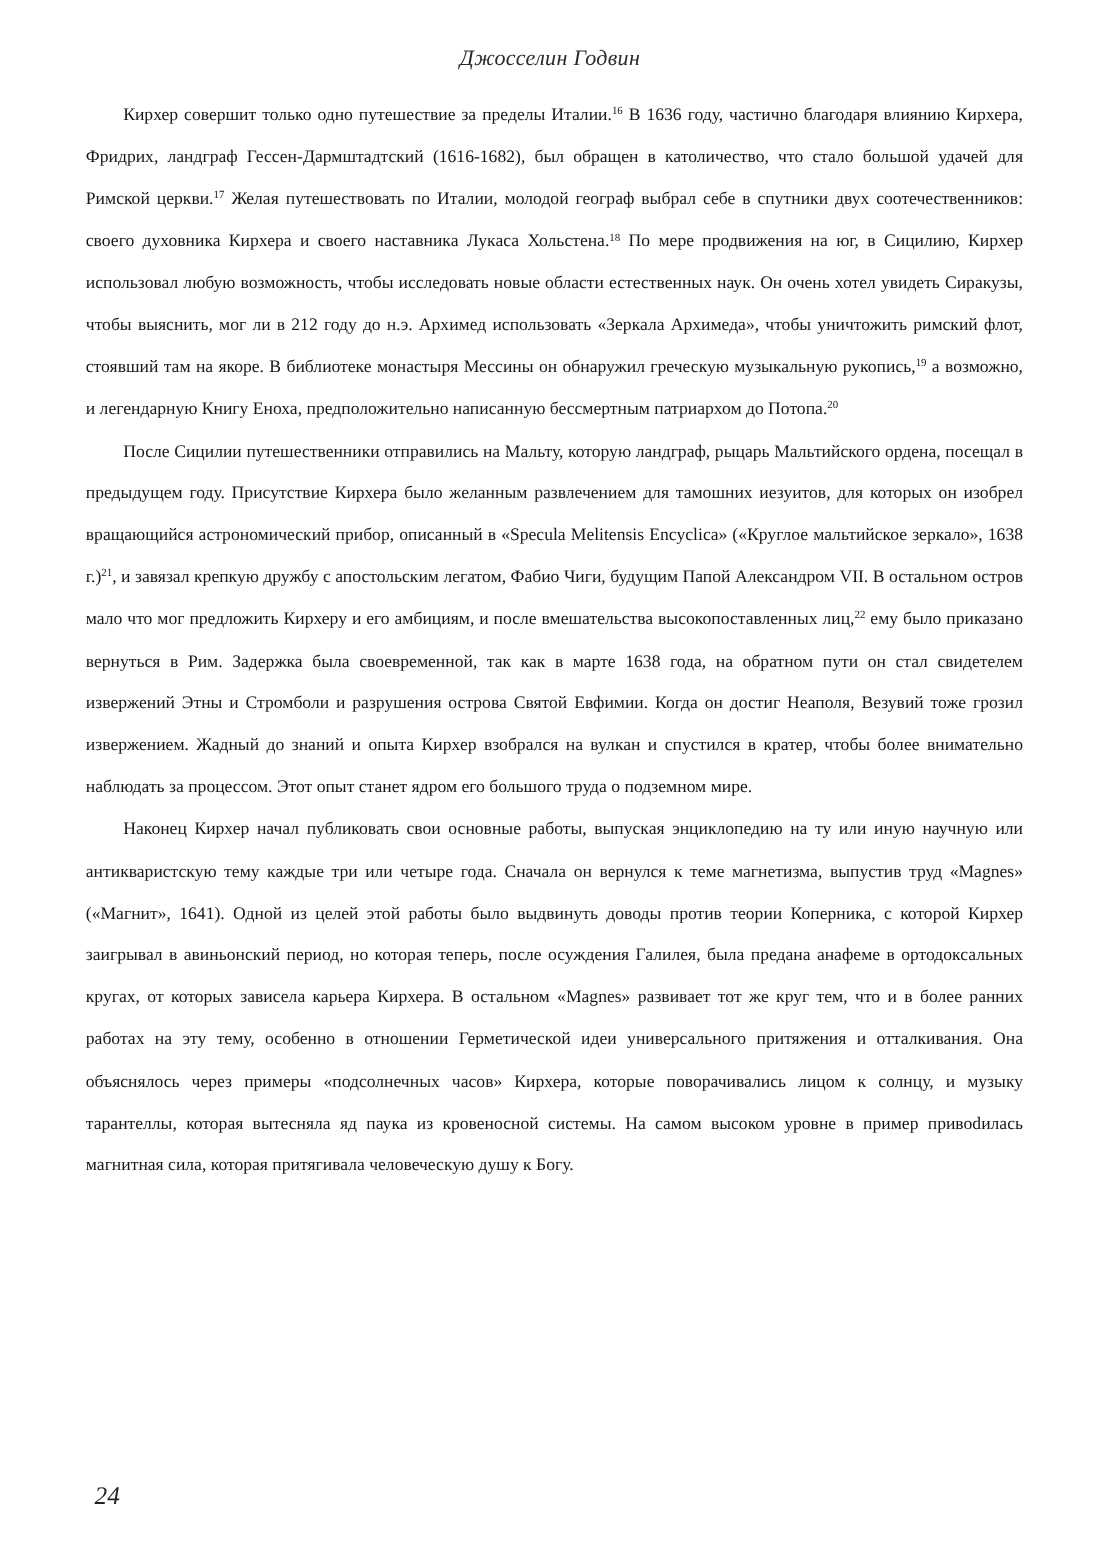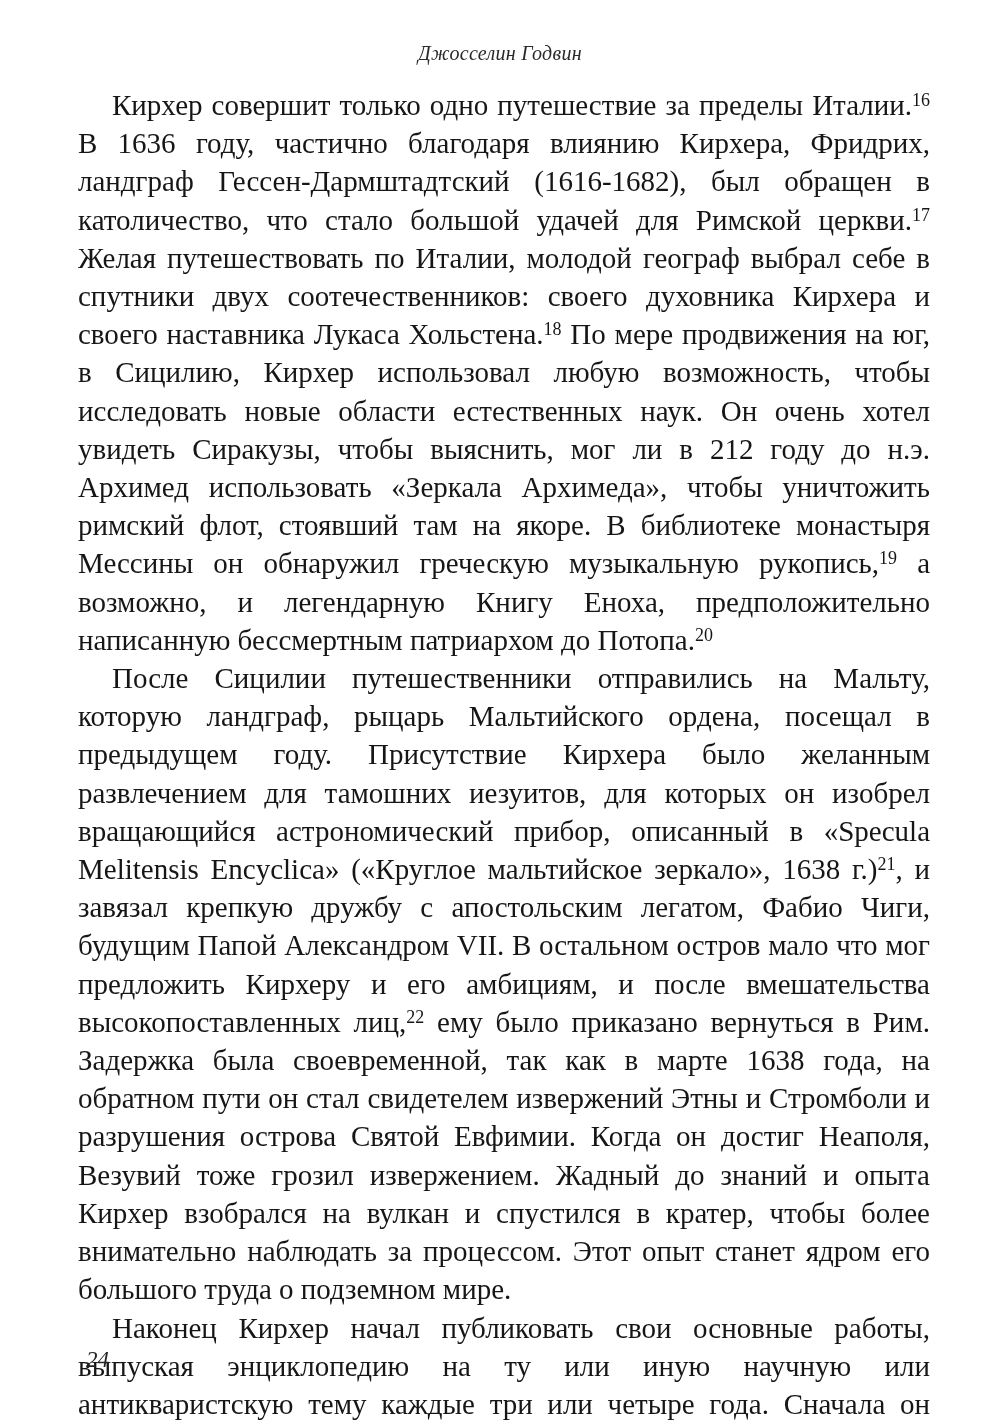--- a/index.html
+++ b/index.html
@@ -45,21 +45,21 @@
     position: absolute;
     left: 78px;
     top: 86px;
     width: 852px;
   }
 
   p.body {
     margin: 0;
     text-align: justify;
     text-justify: inter-word;
-    font-size: 29px;
+    font-size: 16px;
     line-height: 38.2px;
     text-indent: 34px;
     color: #161616;
     hyphens: manual;
     -webkit-hyphens: manual;
   }
 
   sup {
     font-size: 0.62em;
     line-height: 0;

